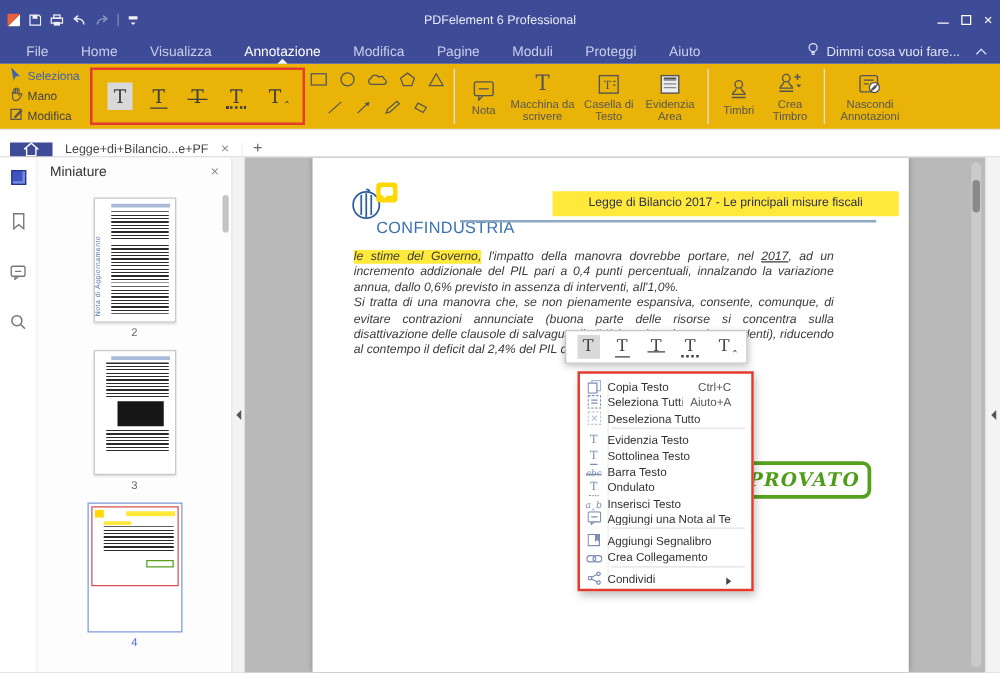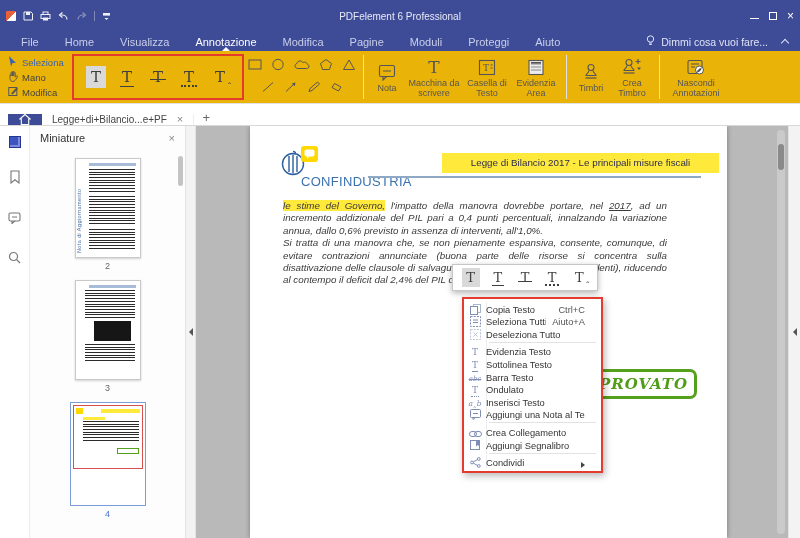--- a/index.html
+++ b/index.html
@@ -541,35 +541,35 @@
                 <rect x="0.5" y="0.5" width="10" height="8" rx="1" fill="none" stroke="#7d8db5"></rect>
                 <path d="M3 8.5v2l2.5-2" fill="none" stroke="#7d8db5"></path>
                 <path d="M3 4.5h5" stroke="#7d8db5"></path>
               </svg>
             </span>
           <span class="lbl">Aggiungi una Nota al Testo</span>
         </div>
         <div class="cmsep"></div>
         <div class="cmi">
           <span class="icc">
+              <svg width="10" height="11" viewBox="0 0 10 11">
+                <rect x="0.5" y="0.5" width="9" height="9" fill="none" stroke="#7d8db5"></rect>
+                <path d="M6 0.5v6L7.8 5 9.5 6.5v-6" fill="#7d8db5"></path>
+              </svg>
+            </span>
+          <span class="lbl">Aggiungi Segnalibro</span>
+        </div>
+        <div class="cmi">
+          <span class="icc">
               <svg width="13" height="8" viewBox="0 0 13 8">
                 <rect x="0.5" y="1.5" width="7" height="5" rx="2.5" fill="none" stroke="#7d8db5"></rect>
                 <rect x="5.5" y="1.5" width="7" height="5" rx="2.5" fill="none" stroke="#7d8db5"></rect>
               </svg>
             </span>
           <span class="lbl">Crea Collegamento</span>
-        </div>
-        <div class="cmi">
-          <span class="icc">
-              <svg width="10" height="11" viewBox="0 0 10 11">
-                <rect x="0.5" y="0.5" width="9" height="9" fill="none" stroke="#7d8db5"></rect>
-                <path d="M6 0.5v6L7.8 5 9.5 6.5v-6" fill="#7d8db5"></path>
-              </svg>
-            </span>
-          <span class="lbl">Aggiungi Segnalibro</span>
         </div>
         <div class="cmsep"></div>
         <div class="cmi">
           <span class="icc">
               <svg width="11" height="11" viewBox="0 0 11 11">
                 <circle cx="8.8" cy="2" r="1.4" fill="none" stroke="#7d8db5"></circle>
                 <circle cx="2" cy="5.5" r="1.4" fill="none" stroke="#7d8db5"></circle>
                 <circle cx="8.8" cy="9" r="1.4" fill="none" stroke="#7d8db5"></circle>
                 <path d="M3.3 4.8 7.5 2.6M3.3 6.2 7.5 8.4" stroke="#7d8db5"></path>
               </svg>

